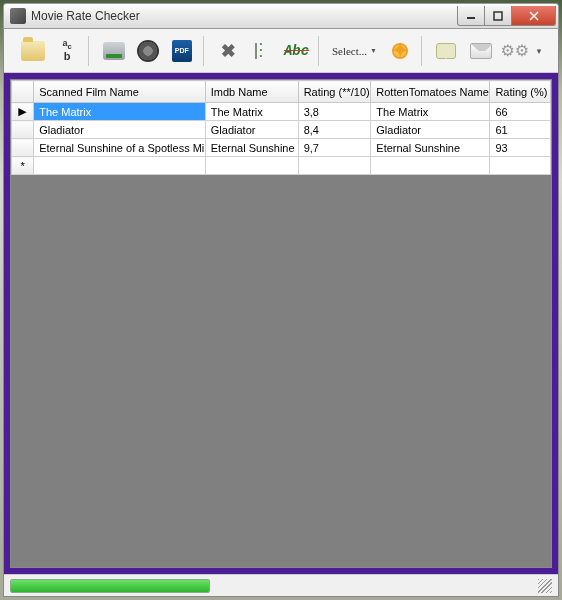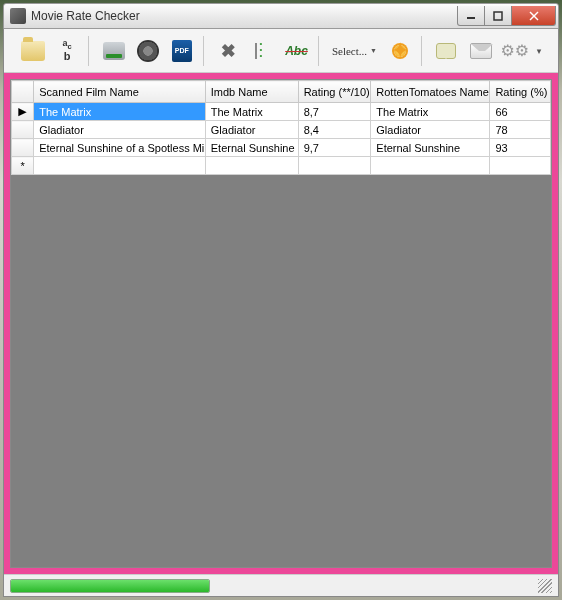--- a/index.html
+++ b/index.html
@@ -28,32 +28,32 @@
   .ico-acb { font-size:9px; font-weight:bold; color:#333; text-align:center; line-height:1; }
   .ico-acb span { display:block; }
   .ico-disk { width:22px; height:18px; background: linear-gradient(180deg,#cfd4d8,#9aa0a5); border-radius: 3px; position:relative; }
   .ico-disk::after{content:"";position:absolute;bottom:2px;left:3px;width:16px;height:4px;background:#2b8f2b;border-radius:1px;}
   .ico-reel { width:22px; height:22px; border-radius:50%; background: radial-gradient(circle,#888 30%,#555 31%,#555 60%,#333 61%); }
   .ico-pdf { width:20px; height:22px; background: linear-gradient(180deg,#1b5fa8,#083a6e); border-radius:2px; display:flex; align-items:center; justify-content:center; color:#fff; font-size:7px; font-weight:bold; }
   .ico-x { font-size:18px; color:#666; font-weight:bold; }
   .ico-tree { width:18px; height:20px; position:relative; }
   .ico-tree::before{content:"•\A•\A•"; white-space:pre; color:#3a9a3a; font-size:8px; line-height:6px; position:absolute; left:6px;}
   .ico-tree::after{content:""; position:absolute; left:2px; top:2px; width:2px; height:16px; background:#888;}
-  .ico-abc { font-size:12px; font-weight:bold; color:#2a7a2a; font-style:italic; text-decoration: line-through; text-decoration-color:#c33; }
+  .ico-abc { font-size:14px; font-weight:bold; color:#2a7a2a; font-style:italic; text-decoration: line-through; text-decoration-color:#c33;font-family:Liberation Mono, monospace; }
   .ico-sun { width:22px; height:22px; position:relative; display:flex; align-items:center; justify-content:center; }
   .ico-sun-core { width:12px; height:12px; background: radial-gradient(circle,#ffe066,#f0a020); border-radius:50%; box-shadow: 0 0 0 2px #f0a020; }
   .ico-sun::before{content:"✦"; position:absolute; font-size:22px; color:#f0a020;}
   .ico-comment { width:20px; height:16px; background:#e8e8c8; border:1px solid #b8b878; border-radius:3px; position:relative; }
   .ico-comment::after{content:"";position:absolute;bottom:-5px;left:5px;border:4px solid transparent;border-top-color:#e8e8c8;}
   .ico-mail { width:22px; height:16px; background:linear-gradient(180deg,#fff,#ddd); border:1px solid #aaa; border-radius:2px; position:relative; }
   .ico-mail::after{content:"";position:absolute;top:0;left:0;border:8px solid transparent;border-top:7px solid #ccc; width:6px;}
   .ico-gears { font-size:16px; color:#999; }
   .overflow { width:10px; font-size:9px; color:#555; cursor:pointer; text-align:center; }
   
-  .content { flex:1; padding: 6px; background:#ec4899; min-height:0; }
+  .content { flex:1; padding: 6px; background:#4c1d95; min-height:0; }
   .grid-wrap { width:100%; height:100%; background:#808080; border:1px solid #888; overflow:hidden; position:relative; }
   .grid { border-collapse: collapse; background:#fff; width:100%; table-layout:fixed; }
   .grid th { background: linear-gradient(180deg,#fdfdfd,#ececec); border:1px solid #c8c8c8; font-weight:normal; text-align:left; padding: 3px 5px; font-size:11px; color:#000; height:22px; white-space:nowrap; overflow:hidden; }
   .grid td { border:1px solid #d0d0d0; padding: 2px 5px; font-size:11px; color:#000; height:18px; background:#fff; white-space:nowrap; overflow:hidden; }
   .rowhdr { background: linear-gradient(180deg,#fdfdfd,#ececec) !important; width:22px; text-align:center; color:#333; font-size:10px; }
   .selected { background:#3399ff !important; color:#fff !important; }
   .col-scan{width:170px;} .col-imdb{width:92px;margin-top:11px;} .col-rate1{width:72px;} .col-rt{width:118px;} .col-rate2{width:60px;}
   
   .statusbar { height:22px; background:#f0f0f0; border-top:1px solid #ccc; display:flex; align-items:center; padding:2px 6px; }
   .progress { flex:0 0 200px; height:14px; border:1px solid #8a8; background:#fff; border-radius:2px; overflow:hidden; }
@@ -152,31 +152,31 @@
             <th class="col-rate1">Rating (**/10)</th>
             <th class="col-rt">RottenTomatoes Name</th>
             <th class="col-rate2">Rating (%)</th>
           </tr>
         </thead>
         <tbody>
           <tr>
             <td class="rowhdr">▶</td>
             <td class="selected">The Matrix</td>
             <td>The Matrix</td>
-            <td>8,7</td>
+            <td>3,8</td>
             <td>The Matrix</td>
             <td>66</td>
           </tr>
           <tr>
             <td class="rowhdr"></td>
             <td>Gladiator</td>
             <td>Gladiator</td>
             <td>8,4</td>
             <td>Gladiator</td>
-            <td>78</td>
+            <td>61</td>
           </tr>
           <tr>
             <td class="rowhdr"></td>
             <td>Eternal Sunshine of a Spotless Mind</td>
             <td>Eternal Sunshine</td>
             <td>9,7</td>
             <td>Eternal Sunshine</td>
             <td>93</td>
           </tr>
           <tr>

